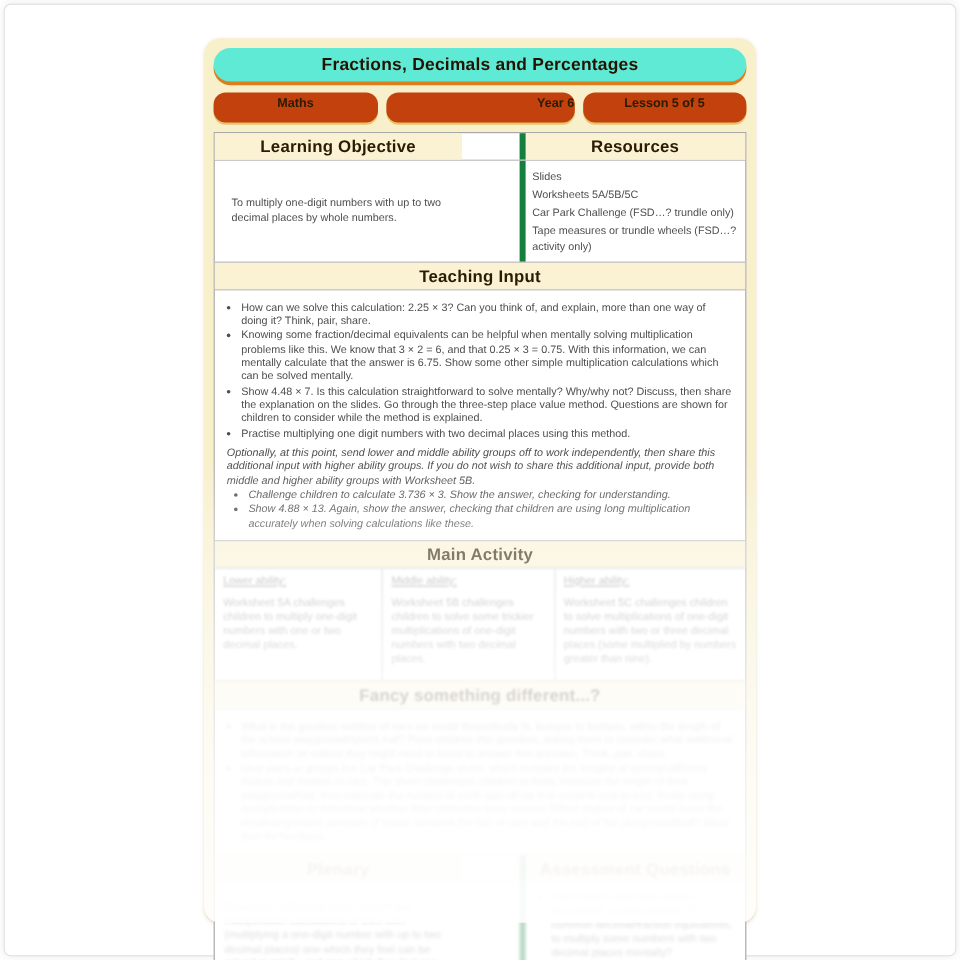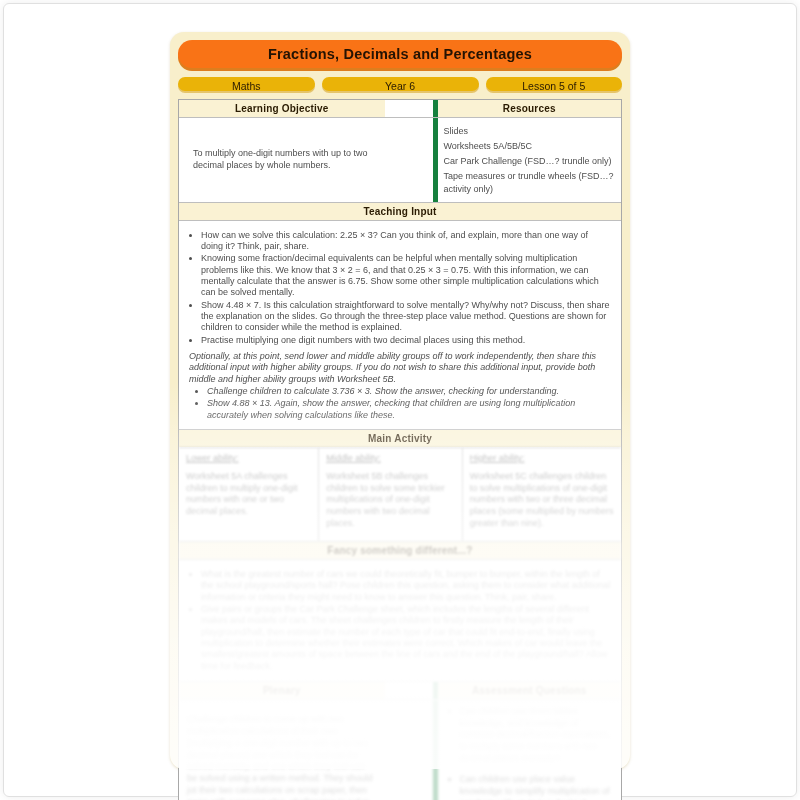--- a/index.html
+++ b/index.html
@@ -3,29 +3,29 @@
 <meta charset="utf-8">
 <style>
   html,body{margin:0;padding:0;width:800px;height:800px;background:#ffffff;overflow:hidden;
     font-family:"Liberation Sans","DejaVu Sans",sans-serif;}
   .canvas{position:relative;width:800px;height:800px;background:#ffffff;}
   .outer-frame{position:absolute;left:3px;top:3px;right:3px;bottom:3px;border:1px solid #e0e0e0;
     border-radius:6px;box-shadow:0 0 8px rgba(0,0,0,0.07);pointer-events:none;}
   
   .card{position:absolute;left:170px;top:32px;width:460px;height:737px;background:#F8EFCB;
     border-radius:14px;padding:8px;box-sizing:border-box;box-shadow:0 1px 3px rgba(160,130,60,0.25);}
-  .title-bar{height:28px;background:#f97316;border-radius:14px;box-shadow:0 3px 0 #DD7E1E;
+  .title-bar{height:28px;background:#5eead4;border-radius:14px;box-shadow:0 3px 0 #DD7E1E;
     text-align:center;line-height:28px;font-weight:bold;font-size:14.5px;color:#241303;letter-spacing:0.2px;}
   .pill-row{display:flex;gap:7px;margin-top:9px;}
-  .pill{height:14px;background:#eab308;border-radius:10px;box-shadow:0 2px 0 rgba(214,160,30,0.55);
-    text-align:center;line-height:19px;font-weight:normal;font-size:10.5px;color:#2A1B02;}
-  .pill.p1{flex:1.00;} .pill.p2{flex:1.15;} .pill.p3{flex:1.00;}
+  .pill{height:25px;background:#c2410c;border-radius:10px;box-shadow:0 2px 0 rgba(214,160,30,0.55);
+    text-align:center;line-height:19px;font-weight:bold;font-size:10.5px;color:#2A1B02;}
+  .pill.p1{flex:1.00;} .pill.p2{flex:1.15;text-align:right;} .pill.p3{flex:1.00;}
   
   .doc-table{margin-top:8px;background:#ffffff;border:1px solid #A8A8A8;font-size:9px;color:#4E4E4E;}
-  .hdr-cell{background:#FAF2D3;text-align:center;font-weight:bold;font-size:10px;color:#2A1B02;
+  .hdr-cell{background:#FAF2D3;text-align:center;font-weight:bold;font-size:14px;color:#2A1B02;
     padding:3px 2px;letter-spacing:0.2px;}
   .split{display:grid;grid-template-columns:46.5% 53.5%;}
   .split > div + div{border-left:5px solid #15803d;margin-left:48px;}
   .row-b{border-top:1px solid #BEBEBE;}
   .lo-cell{display:flex;align-items:center;justify-content:center;text-align:left;
     padding:8px 14px;min-height:48px;line-height:1.3;}
   .res-cell{padding:4px 6px;}
   .res-line{margin:3px 0;line-height:1.35;}
   ul.bullets{margin:5px 0 5px 0;padding:0 8px 0 20px;list-style:disc;}
   ul.bullets li{margin:1px 0;line-height:1.26;}

